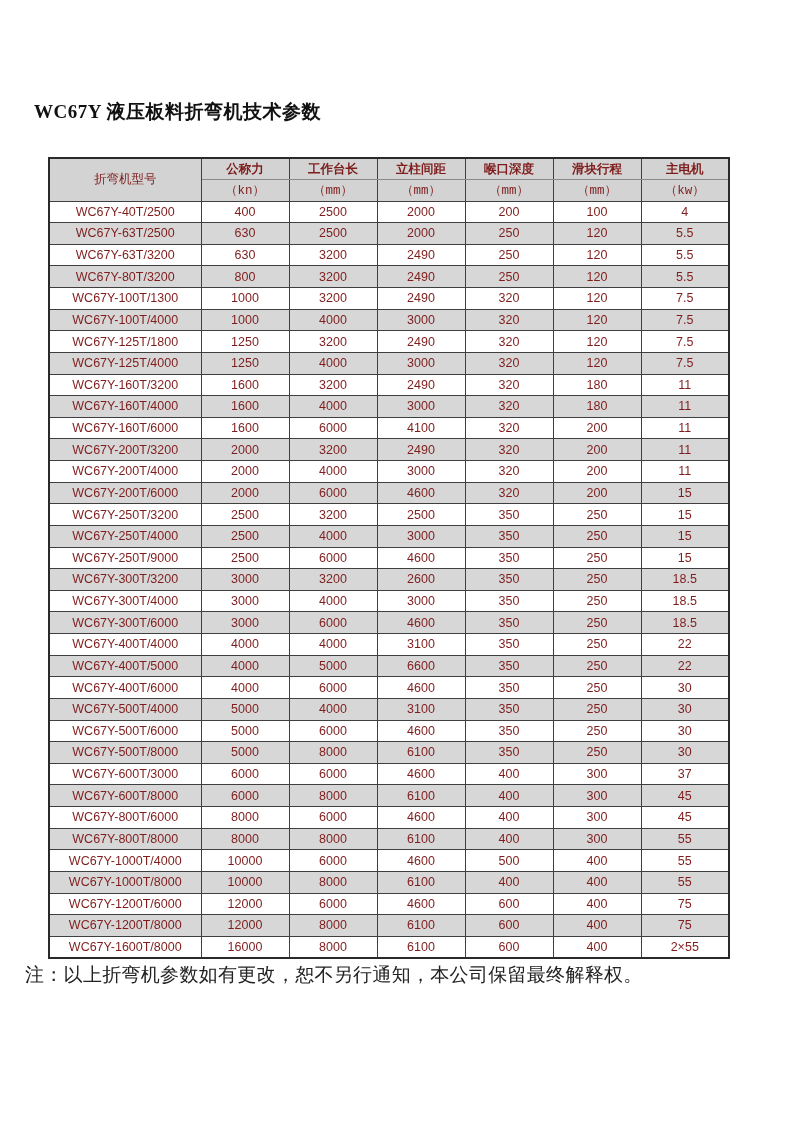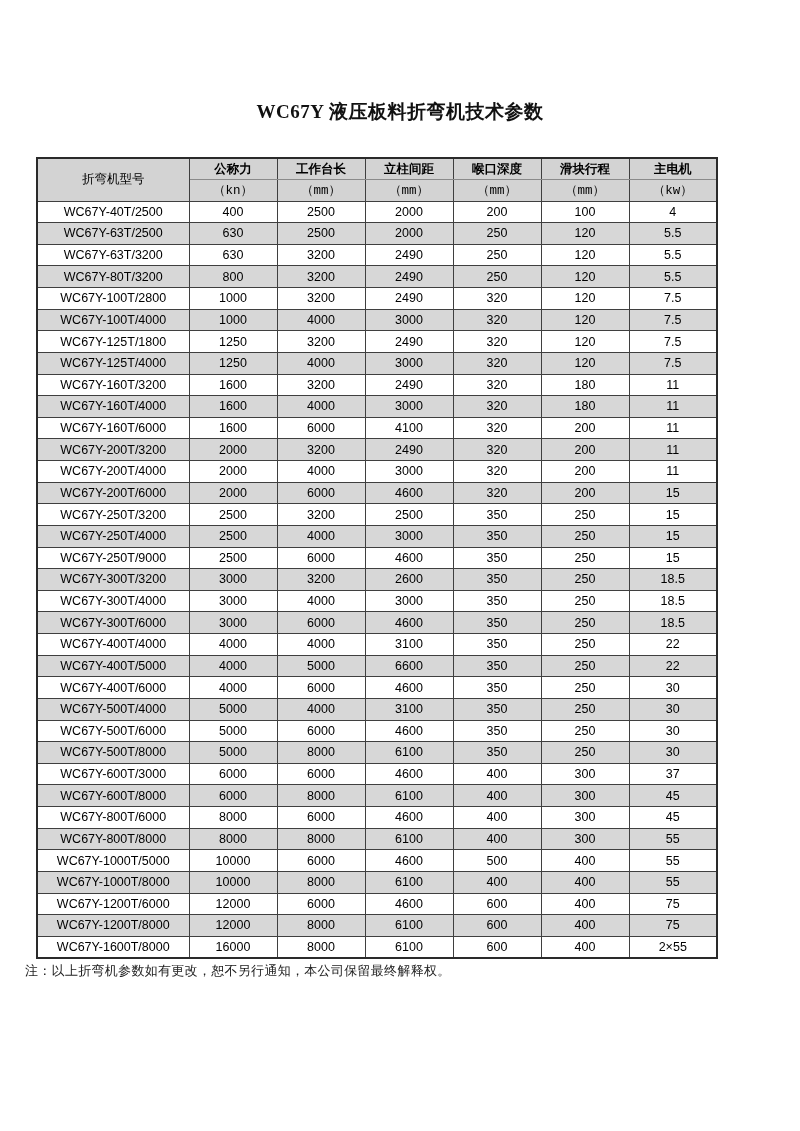--- a/index.html
+++ b/index.html
@@ -16,36 +16,37 @@
     width: 800px;
     height: 1131px;
     background: #ffffff;
     position: relative;
   }
   .doc-title {
     position: absolute;
     top: 99px;
     left: 0;
     width: 100%;
-    text-align: center;
+    text-align: left;
     font-family: "Liberation Serif", "DejaVu Serif", serif;
     font-weight: bold;
     font-size: 19px;
     letter-spacing: 0.5px;
     color: #111111;
+    padding-left: 34px;
   }
   table.spec-table {
     position: absolute;
     top: 157px;
-    left: 36px;
+    left: 48px;
     width: 680px;
     border-collapse: collapse;
     table-layout: fixed;
     font-size: 12.5px;
-    color: #000000;
+    color: #7f1d1d;
   }
   table.spec-table col.c-model { width: 152px; }
   table.spec-table col.c-val { width: 88px; }
   .spec-table th, .spec-table td {
     border: 1px solid #3f3f3f;
     text-align: center;
     vertical-align: middle;
     font-weight: normal;
     padding: 0;
     overflow: hidden;
@@ -72,21 +73,21 @@
     height: 21.63px;
     background: #ffffff;
   }
   .spec-table tbody tr:nth-child(even) td {
     background: #d7d7d7;
   }
   .doc-note {
     position: absolute;
     top: 962px;
     left: 25px;
-    font-size: 13px;
+    font-size: 19px;
     color: #222222;
     letter-spacing: 0.3px;
   }
 </style>
 </head>
 <body>
 
 <div class="page">
 
   <div class="doc-title">WC67Y 液压板料折弯机技术参数</div>
@@ -151,21 +152,21 @@
         <tr>
           <td>WC67Y-80T/3200</td>
           <td>800</td>
           <td>3200</td>
           <td>2490</td>
           <td>250</td>
           <td>120</td>
           <td>5.5</td>
         </tr>
         <tr>
-          <td>WC67Y-100T/2800</td>
+          <td>WC67Y-100T/1300</td>
           <td>1000</td>
           <td>3200</td>
           <td>2490</td>
           <td>320</td>
           <td>120</td>
           <td>7.5</td>
         </tr>
         <tr>
           <td>WC67Y-100T/4000</td>
           <td>1000</td>
@@ -385,21 +386,21 @@
         <tr>
           <td>WC67Y-800T/8000</td>
           <td>8000</td>
           <td>8000</td>
           <td>6100</td>
           <td>400</td>
           <td>300</td>
           <td>55</td>
         </tr>
         <tr>
-          <td>WC67Y-1000T/5000</td>
+          <td>WC67Y-1000T/4000</td>
           <td>10000</td>
           <td>6000</td>
           <td>4600</td>
           <td>500</td>
           <td>400</td>
           <td>55</td>
         </tr>
         <tr>
           <td>WC67Y-1000T/8000</td>
           <td>10000</td>

